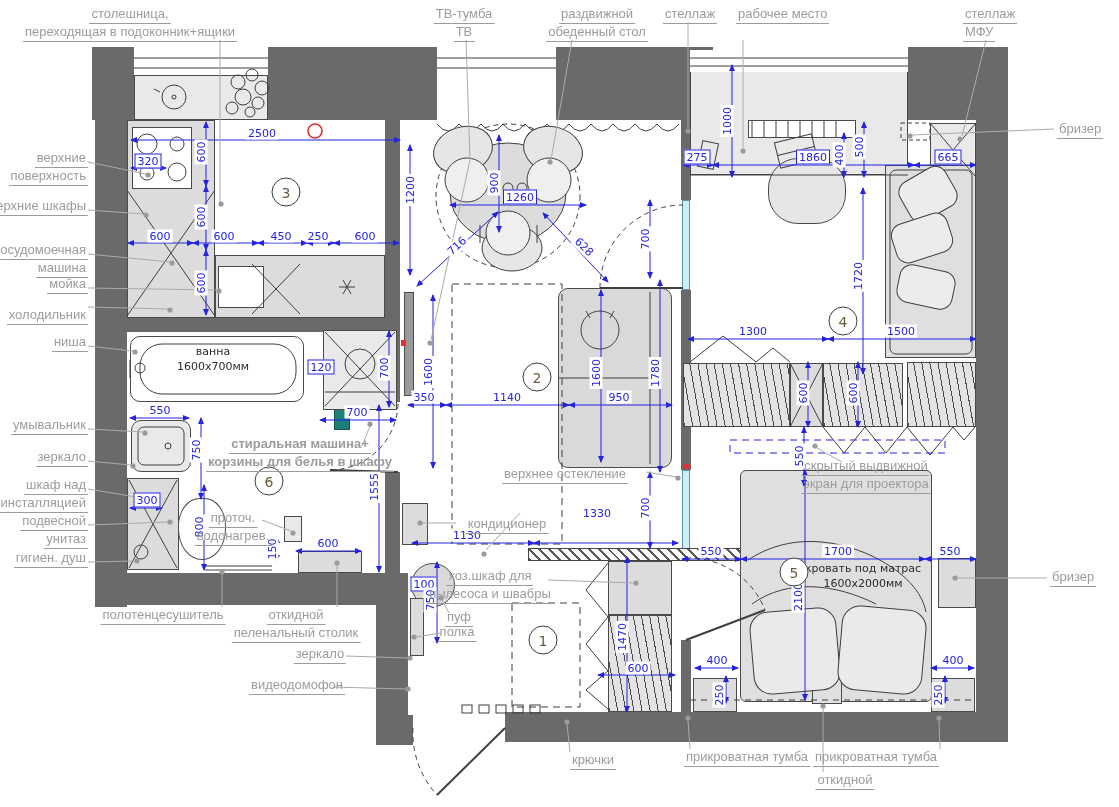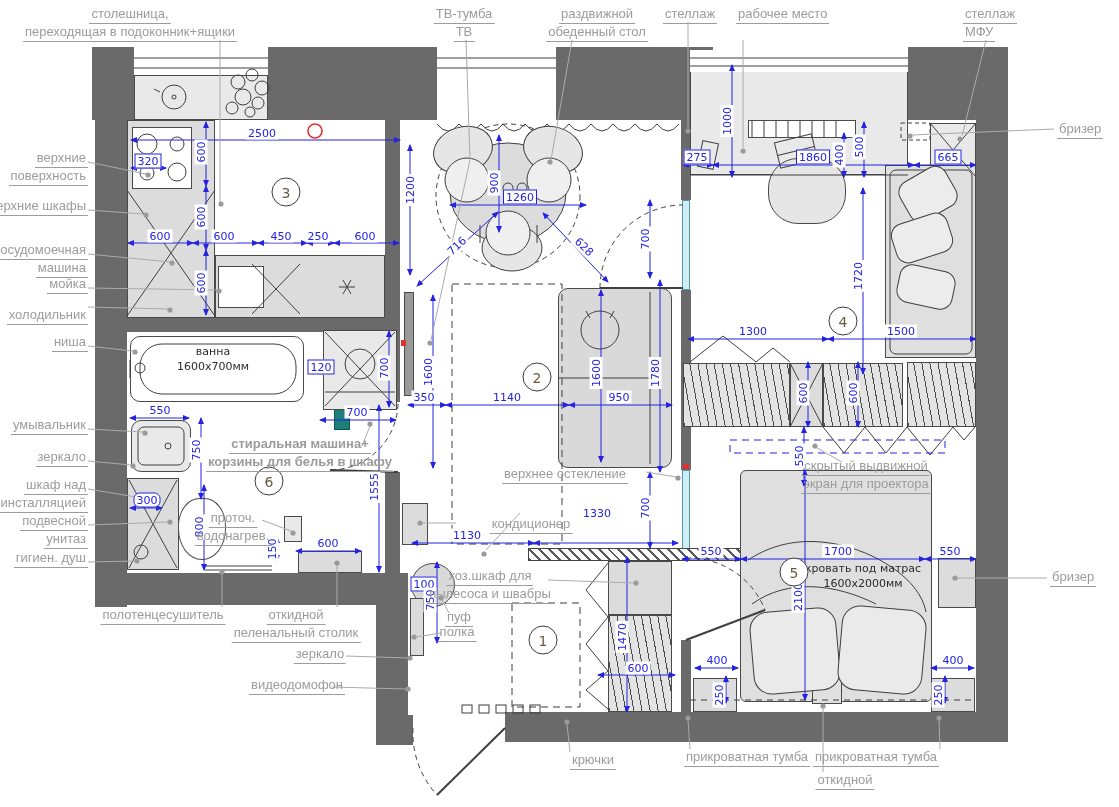--- a/index.html
+++ b/index.html
@@ -399,21 +399,21 @@
     <div class="dim" style="left: 645px; top: 239px; transform: translate(-50%, -50%) rotate(-90deg);">700</div>
     <div class="dim" style="left: 428px; top: 372px; transform: translate(-50%, -50%) rotate(-90deg);">1600</div>
     <div class="dim" style="left: 424px; top: 397px; transform: translate(-50%, -50%);">350</div>
     <div class="dim" style="left: 507px; top: 397px; transform: translate(-50%, -50%);">1140</div>
     <div class="dim" style="left: 619px; top: 397px; transform: translate(-50%, -50%);">950</div>
     <div class="dim" style="left: 596px; top: 373px; transform: translate(-50%, -50%) rotate(-90deg);">1600</div>
     <div class="dim" style="left: 655px; top: 373px; transform: translate(-50%, -50%) rotate(-90deg);">1780</div>
     <div class="dim" style="left: 645px; top: 508px; transform: translate(-50%, -50%) rotate(-90deg);">700</div>
     <div class="dim" style="left: 160px; top: 410px; transform: translate(-50%, -50%);">550</div>
     <div class="dim" style="left: 196px; top: 450px; transform: translate(-50%, -50%) rotate(-90deg);">750</div>
-    <div class="dim dimbox" style="left: 147px; top: 500px; transform: translate(-50%, -50%); border-radius: 6px;">300</div>
+    <div class="dim dimbox" style="left: 147px; top: 500px; transform: translate(-50%, -50%);">300</div>
     <div class="dim" style="left: 199px; top: 527px; transform: translate(-50%, -50%) rotate(-90deg);">800</div>
     <div class="dim dimbox" style="left: 321px; top: 367px; transform: translate(-50%, -50%);">120</div>
     <div class="dim" style="left: 384px; top: 368px; transform: translate(-50%, -50%) rotate(-90deg);">700</div>
     <div class="dim" style="left: 357px; top: 412px; transform: translate(-50%, -50%);">700</div>
     <div class="dim" style="left: 374px; top: 487px; transform: translate(-50%, -50%) rotate(-90deg);">1555</div>
     <div class="dim" style="left: 328px; top: 543px; transform: translate(-50%, -50%);">600</div>
     <div class="dim" style="left: 272px; top: 549px; transform: translate(-50%, -50%) rotate(-90deg);">150</div>
     <div class="dim dimbox" style="left: 424px; top: 584px; transform: translate(-50%, -50%);">100</div>
     <div class="dim" style="left: 430px; top: 600px; transform: translate(-50%, -50%) rotate(-90deg);">750</div>
     <div class="dim" style="left: 622px; top: 637px; transform: translate(-50%, -50%) rotate(-90deg);">1470</div>
@@ -534,21 +534,21 @@
       <div><span class="cl">стиральная машина+</span></div>
       <div><span class="cl">корзины для белья в шкафу</span></div>
     </div>
     <div class="callout" style="top: 510px; left: 233px; transform: translateX(-50%); text-align: center;">
       <div><span class="cl">проточ.</span></div>
       <div><span class="cl">водонагрев.</span></div>
     </div>
     <div class="callout" style="top: 466px; left: 565px; transform: translateX(-50%); text-align: center;">
       <div><span class="cl">верхнее остекление</span></div>
     </div>
-    <div class="callout" style="top: 516px; left: 531px; transform: translateX(-50%); ">
+    <div class="callout" style="top: 516px; left: 507px; transform: translateX(-50%); ">
       <div><span class="cl">кондиционер</span></div>
     </div>
     <div class="callout" style="top: 568px; left: 490px; transform: translateX(-50%); text-align: center;">
       <div><span class="cl">хоз.шкаф для</span></div>
       <div><span class="cl">пылесоса и швабры</span></div>
     </div>
     <div class="callout" style="top: 609px; left: 459px; transform: translateX(-50%); text-align: right;">
       <div><span class="cl">пуф</span></div>
     </div>
     <div class="callout" style="top: 624px; left: 457px; transform: translateX(-50%); text-align: center;">

